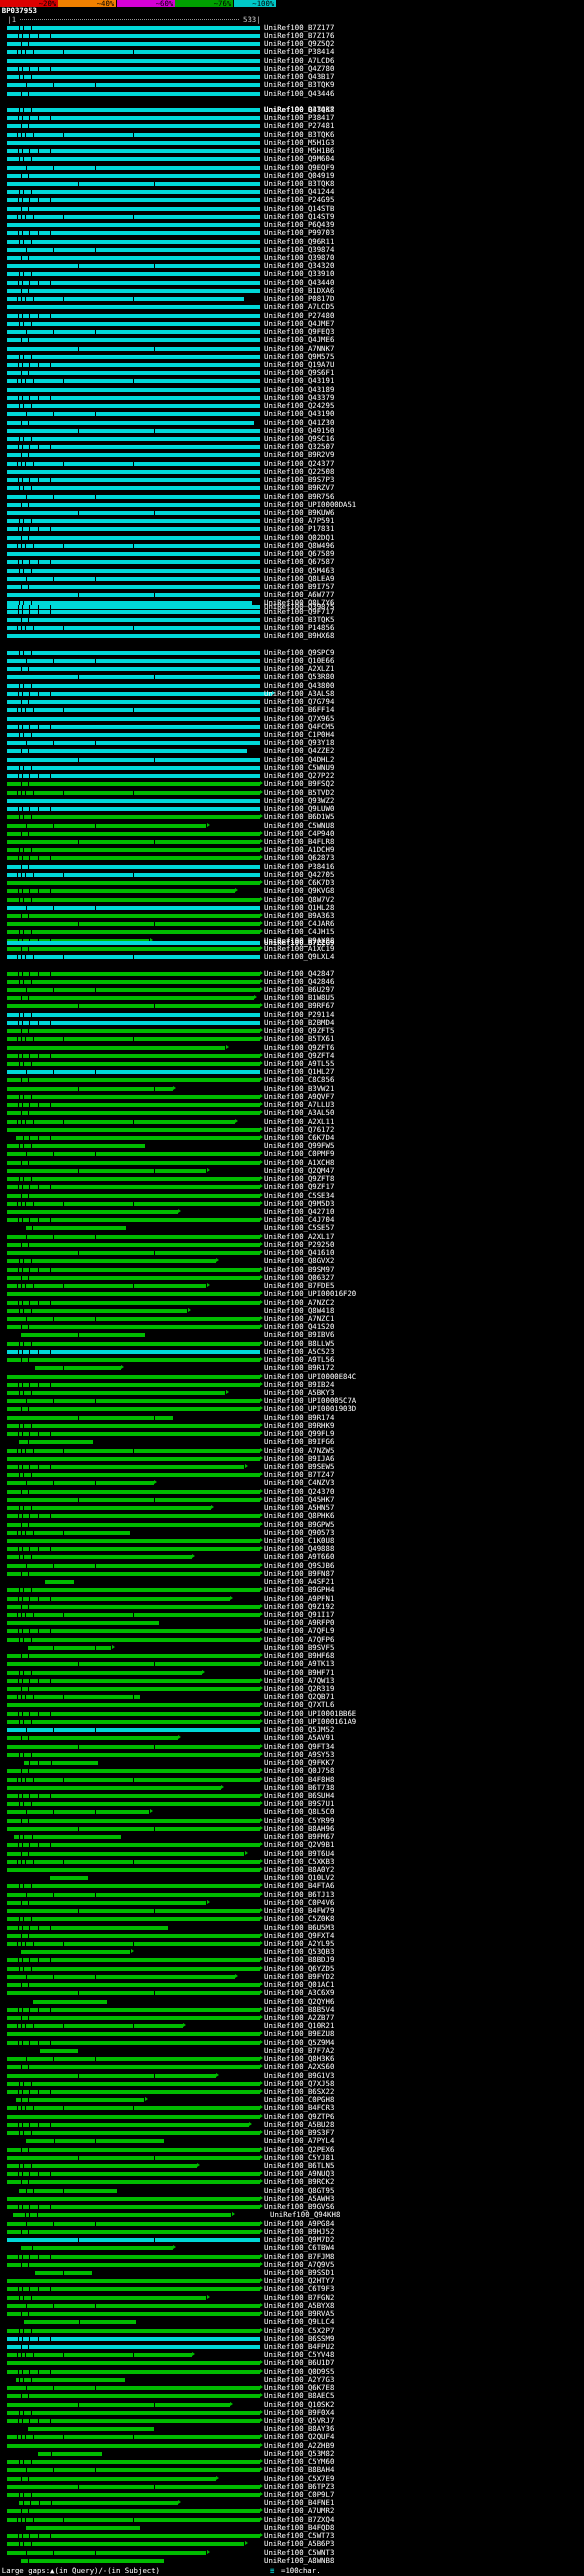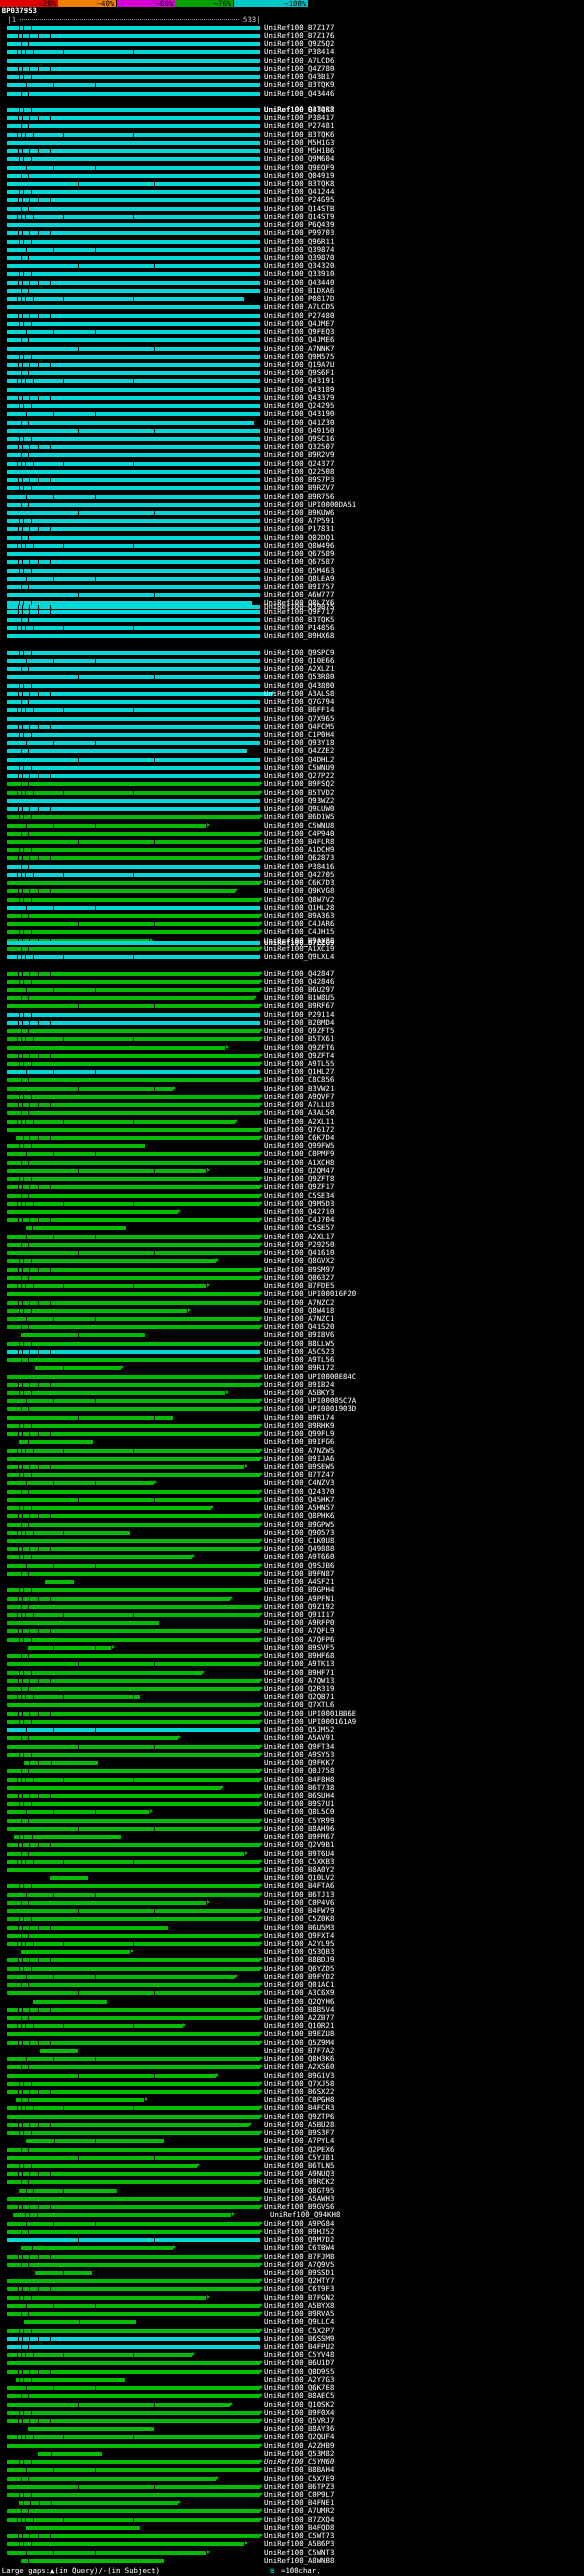--- a/index.html
+++ b/index.html
@@ -29,21 +29,21 @@
 </style>
 </head>
 <body>
 
 <div id="screen">
   <div id="key">
       <div class="keyseg" style="left: 0px; width: 58px; background: rgb(221, 0, 0);">~20%</div>
       <div class="keyseg" style="left: 58px; width: 58px; background: rgb(240, 128, 0);">~40%</div>
       <div class="keyseg" style="left: 117px; width: 58px; background: rgb(212, 0, 212);">~60%</div>
       <div class="keyseg" style="left: 175px; width: 58px; background: rgb(0, 160, 0);">~76%</div>
-      <div class="keyseg" style="left: 234px; width: 74px; background: rgb(0, 200, 200);">~100%</div>
+      <div class="keyseg" style="left: 234px; width: 42px; background: rgb(0, 200, 200);">~100%</div>
     </div>
   <div id="qname">BP037953</div>
   <div id="ruler">
     <span id="ruler-start">|1</span>
     <div id="ruler-line"></div>
     <span id="ruler-end">533|</span>
   </div>
   <div id="rows">
       <div class="hitrow" style="top: 24px;">
         <div class="bar" style="left: 7.3px; width: 253px; background: rgb(0, 216, 216);">
@@ -2526,21 +2526,21 @@
         <div class="bar" style="left: 7.3px; width: 253px; background: rgb(0, 187, 0);"></div>
         <div class="arr" style="left: 260px; border-left: 3.7px solid rgb(0, 187, 0);"></div>
         <div class="lbl">UniRef100_A2ZHB9</div>
       </div>
       <div class="hitrow" style="top: 2450px;">
         <div class="bar" style="left: 38px; width: 64px; background: rgb(0, 187, 0);">
           <div class="tick" style="left: 13px;"></div>
         </div>
         <div class="lbl">UniRef100_Q53M82</div>
       </div>
-      <div class="hitrow" style="top: 2458px; font-style: italic;">
+      <div class="hitrow" style="top: 2458px;">
         <div class="bar" style="left: 7.3px; width: 253px; background: rgb(0, 187, 0);">
           <div class="tick" style="left: 12px;"></div>
           <div class="tick" style="left: 15.7px;"></div>
           <div class="tick" style="left: 24px;"></div>
         </div>
         <div class="arr" style="left: 260px; border-left: 3.7px solid rgb(0, 187, 0);"></div>
         <div class="lbl">UniRef100_C5YM60</div>
       </div>
       <div class="hitrow" style="top: 2466px;">
         <div class="bar" style="left: 7.3px; width: 253px; background: rgb(0, 187, 0);">

